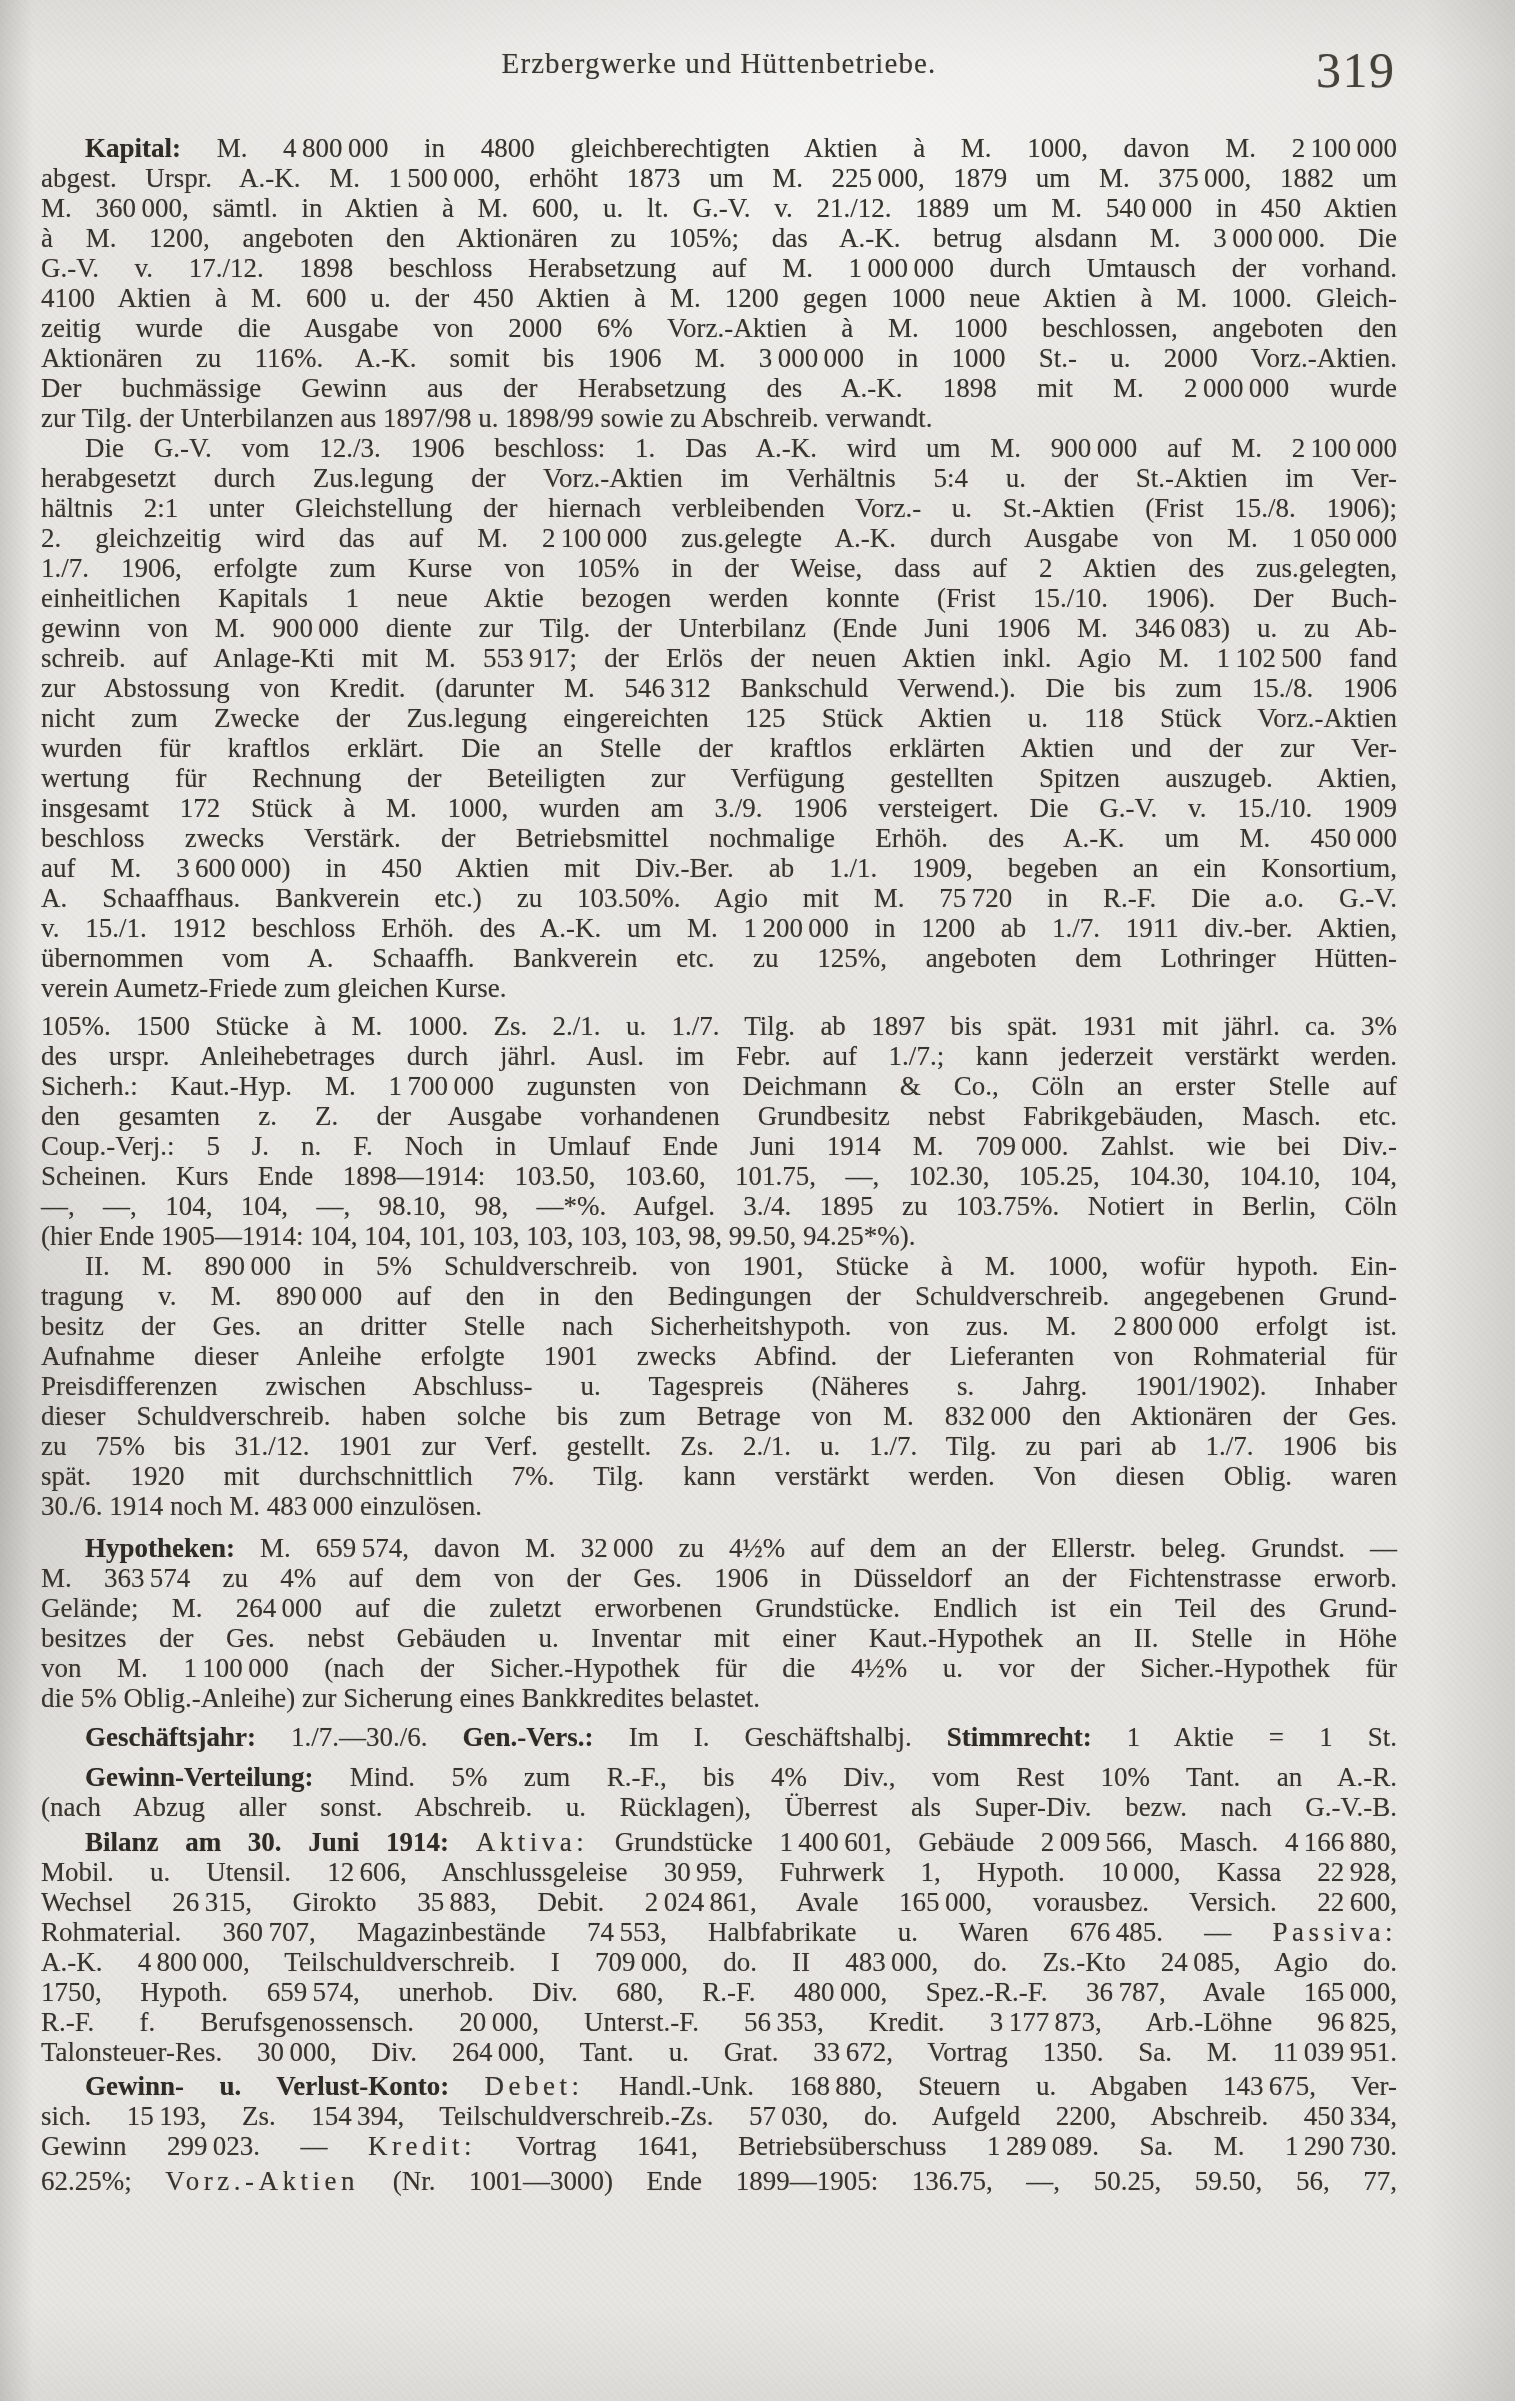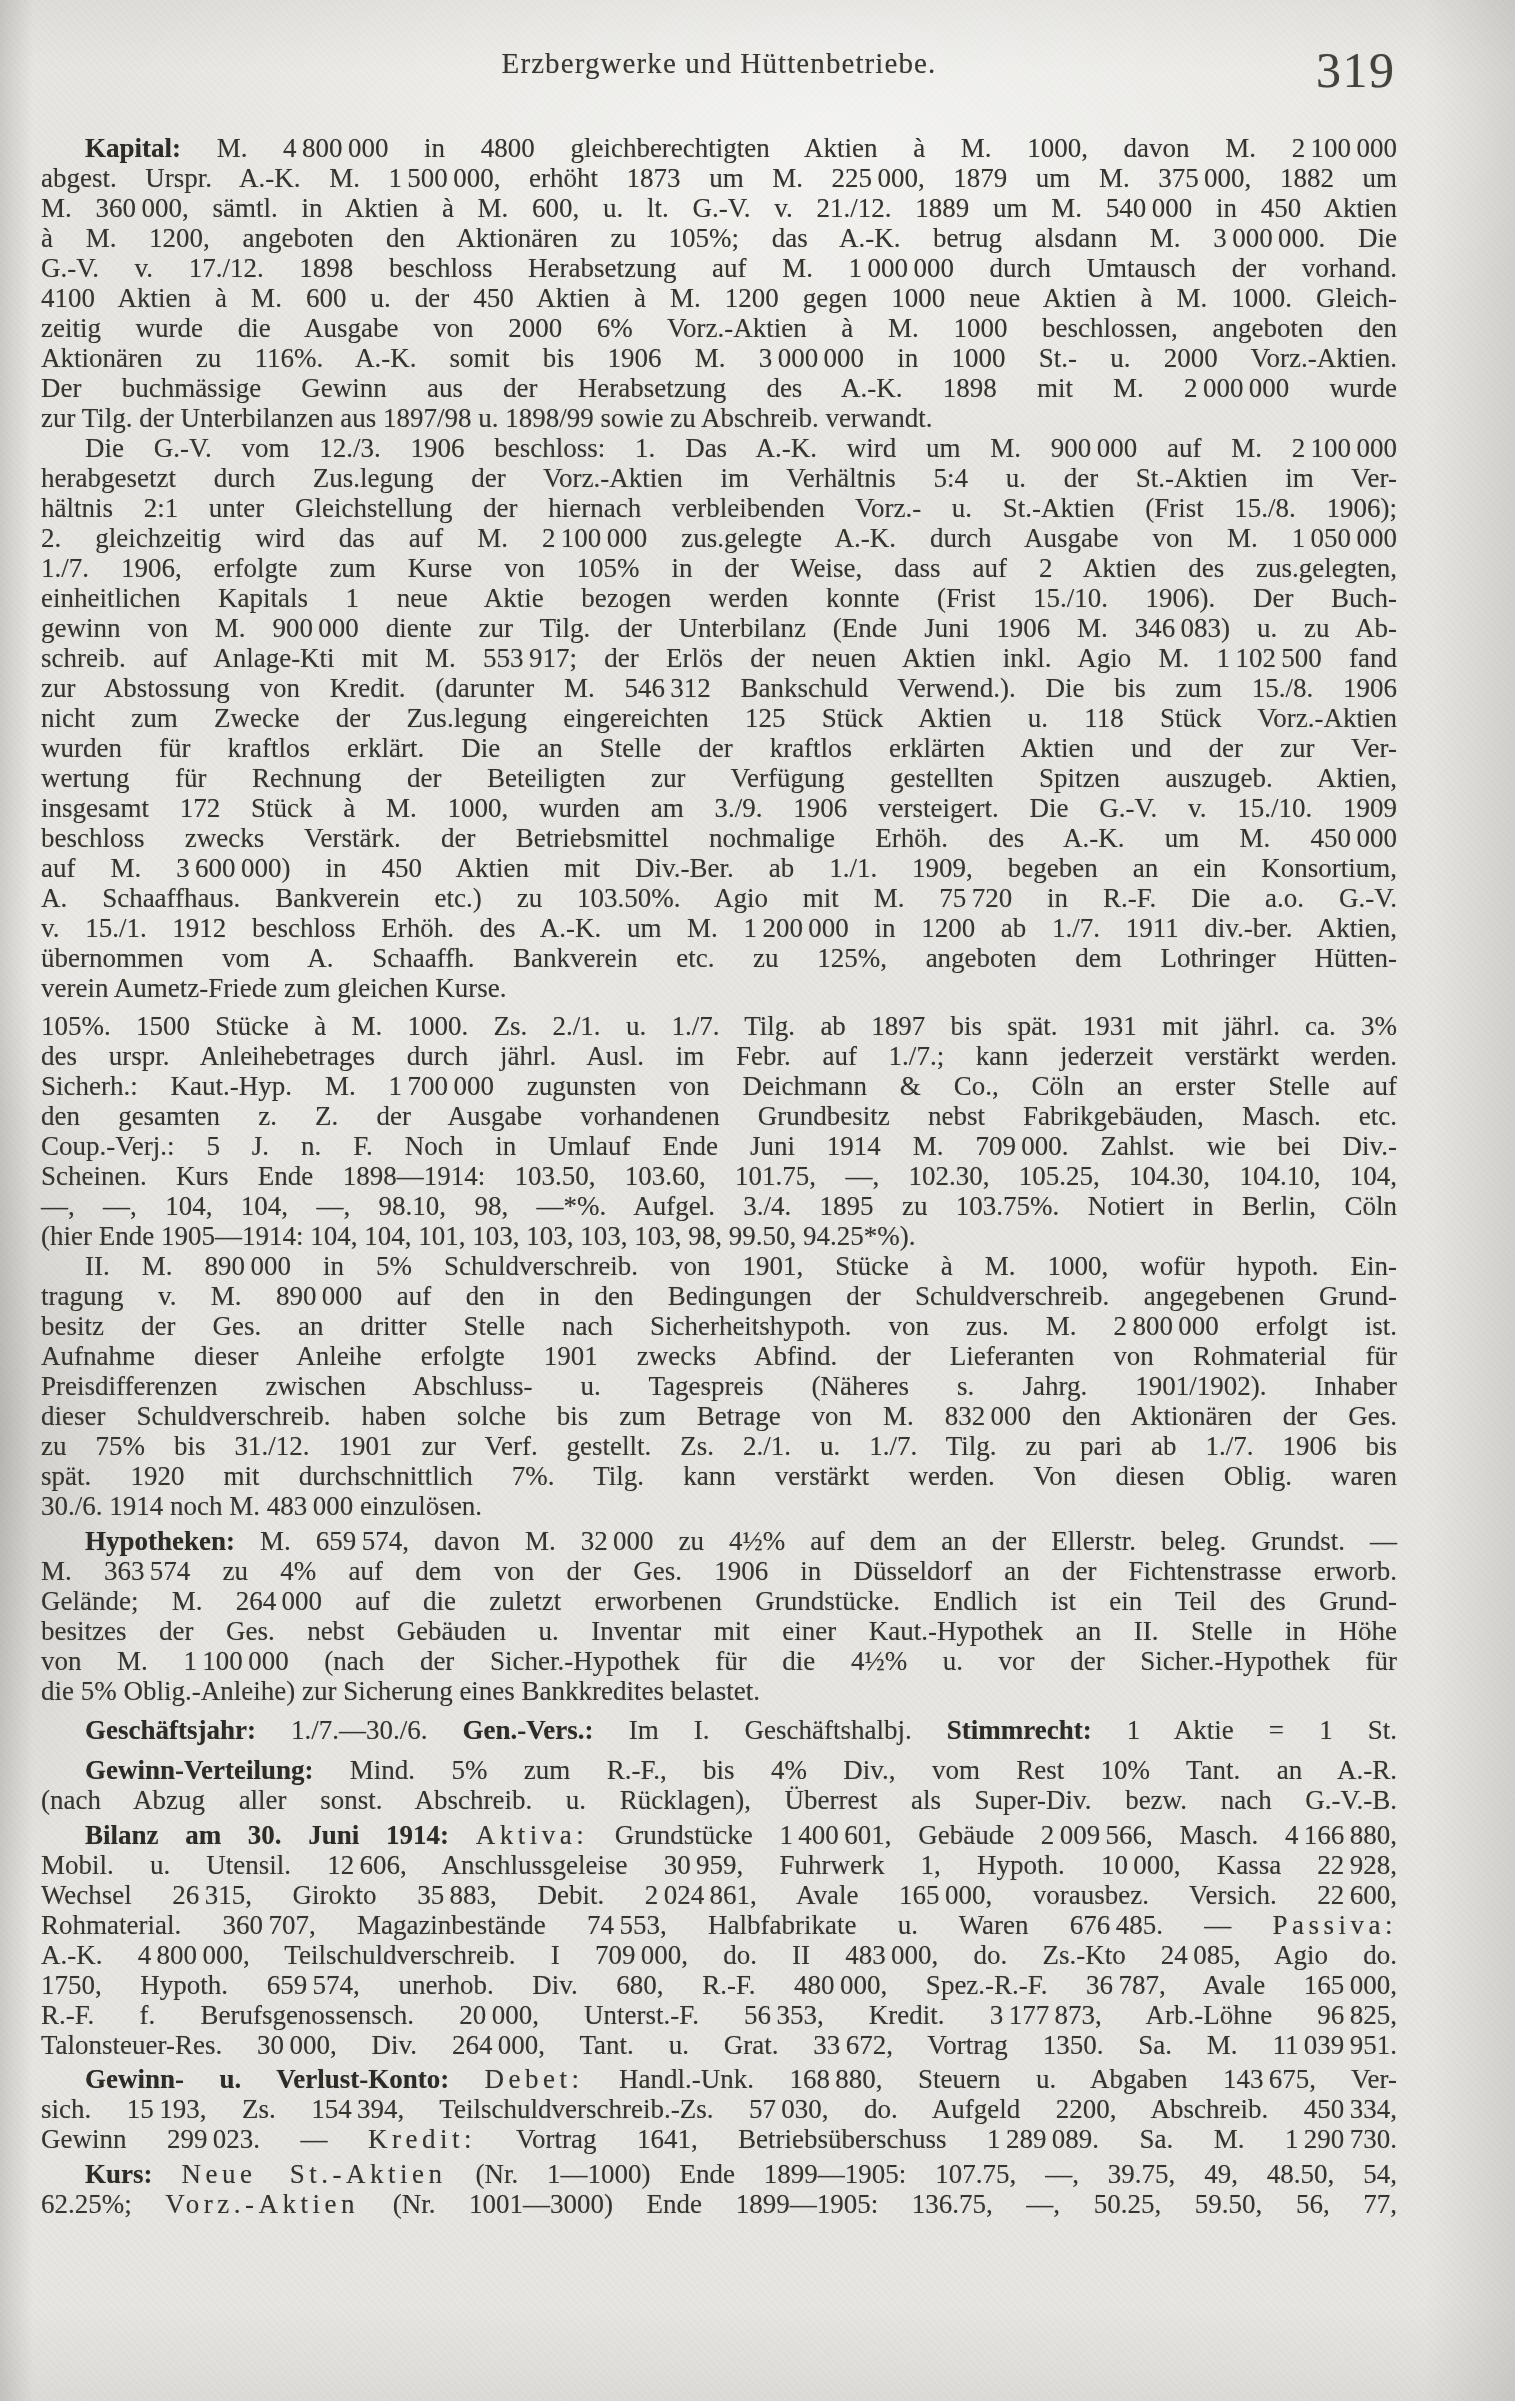--- a/index.html
+++ b/index.html
@@ -102,21 +102,21 @@
         <div class="line first"><span class="">II. M. 890 000 in 5% Schuldverschreib. von 1901, Stücke à M. 1000, wofür hypoth. Ein-</span></div>
         <div class="line"><span class="">tragung v. M. 890 000 auf den in den Bedingungen der Schuldverschreib. angegebenen Grund-</span></div>
         <div class="line"><span class="">besitz der Ges. an dritter Stelle nach Sicherheitshypoth. von zus. M. 2 800 000 erfolgt ist.</span></div>
         <div class="line"><span class="">Aufnahme dieser Anleihe erfolgte 1901 zwecks Abfind. der Lieferanten von Rohmaterial für</span></div>
         <div class="line"><span class="">Preisdifferenzen zwischen Abschluss- u. Tagespreis (Näheres s. Jahrg. 1901/1902). Inhaber</span></div>
         <div class="line"><span class="">dieser Schuldverschreib. haben solche bis zum Betrage von M. 832 000 den Aktionären der Ges.</span></div>
         <div class="line"><span class="">zu 75% bis 31./12. 1901 zur Verf. gestellt. Zs. 2./1. u. 1./7. Tilg. zu pari ab 1./7. 1906 bis</span></div>
         <div class="line"><span class="">spät. 1920 mit durchschnittlich 7%. Tilg. kann verstärkt werden. Von diesen Oblig. waren</span></div>
         <div class="line unjust"><span class="">30./6. 1914 noch M. 483 000 einzulösen.</span></div>
       </div>
-      <div class="para" style="margin-top: 5px;">
+      <div class="para" style="margin-top: 12px;">
         <div class="line first"><span class="b">Hypotheken:</span><span class=""> M. 659 574, davon M. 32 000 zu 4½% auf dem an der Ellerstr. beleg. Grundst. —</span></div>
         <div class="line"><span class="">M. 363 574 zu 4% auf dem von der Ges. 1906 in Düsseldorf an der Fichtenstrasse erworb.</span></div>
         <div class="line"><span class="">Gelände; M. 264 000 auf die zuletzt erworbenen Grundstücke. Endlich ist ein Teil des Grund-</span></div>
         <div class="line"><span class="">besitzes der Ges. nebst Gebäuden u. Inventar mit einer Kaut.-Hypothek an II. Stelle in Höhe</span></div>
         <div class="line"><span class="">von M. 1 100 000 (nach der Sicher.-Hypothek für die 4½% u. vor der Sicher.-Hypothek für</span></div>
         <div class="line unjust"><span class="">die 5% Oblig.-Anleihe) zur Sicherung eines Bankkredites belastet.</span></div>
       </div>
       <div class="para" style="margin-top: 9px;">
         <div class="line first"><span class="b">Geschäftsjahr:</span><span class=""> 1./7.—30./6. </span><span class="b">Gen.-Vers.:</span><span class=""> Im I. Geschäftshalbj. </span><span class="b">Stimmrecht:</span><span class=""> 1 Aktie = 1 St.</span></div>
       </div>
@@ -133,18 +133,17 @@
         <div class="line"><span class="">1750, Hypoth. 659 574, unerhob. Div. 680, R.-F. 480 000, Spez.-R.-F. 36 787, Avale 165 000,</span></div>
         <div class="line"><span class="">R.-F. f. Berufsgenossensch. 20 000, Unterst.-F. 56 353, Kredit. 3 177 873, Arb.-Löhne 96 825,</span></div>
         <div class="line"><span class="">Talonsteuer-Res. 30 000, Div. 264 000, Tant. u. Grat. 33 672, Vortrag 1350. Sa. M. 11 039 951.</span></div>
       </div>
       <div class="para" style="margin-top: 4.5px;">
         <div class="line first"><span class="b">Gewinn- u. Verlust-Konto:</span><span class=""> </span><span class=" sp">Debet:</span><span class=""> Handl.-Unk. 168 880, Steuern u. Abgaben 143 675, Ver-</span></div>
         <div class="line"><span class="">sich. 15 193, Zs. 154 394, Teilschuldverschreib.-Zs. 57 030, do. Aufgeld 2200, Abschreib. 450 334,</span></div>
         <div class="line"><span class="">Gewinn 299 023. — </span><span class=" sp">Kredit:</span><span class=""> Vortrag 1641, Betriebsüberschuss 1 289 089. Sa. M. 1 290 730.</span></div>
       </div>
       <div class="para" style="margin-top: 4.5px;">
-        <div class="line first"><span class="b">Kurs:</span><span class=""> </span><span class=" sp">Neue St.-Aktien</span><span class=""> (Nr. 1—1000) Ende 1899—1905: 107.75, —, 39.75, 49, 48.50, 54,</span></div>
         <div class="line"><span class="">62.25%; </span><span class=" sp">Vorz.-Aktien</span><span class=""> (Nr. 1001—3000) Ende 1899—1905: 136.75, —, 50.25, 59.50, 56, 77,</span></div>
       </div>
     </div>
 </div>
 
 
 </body></html>

